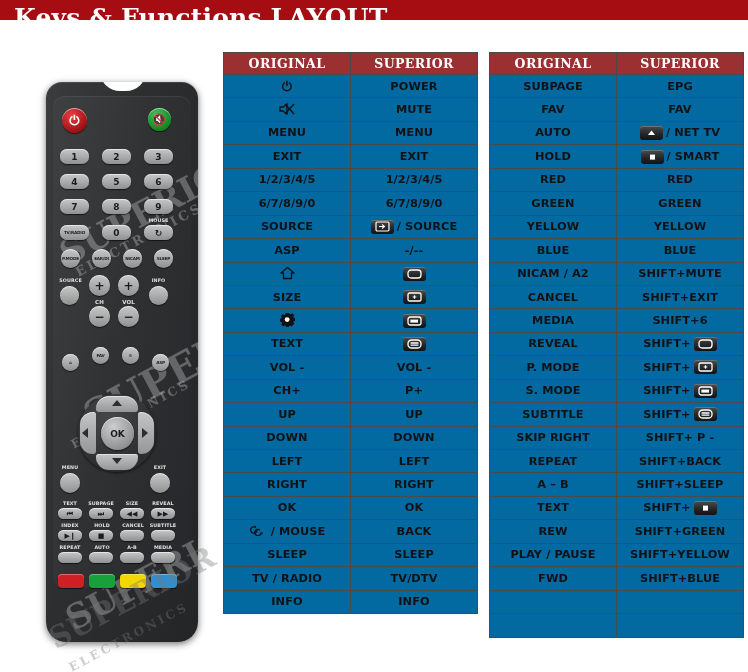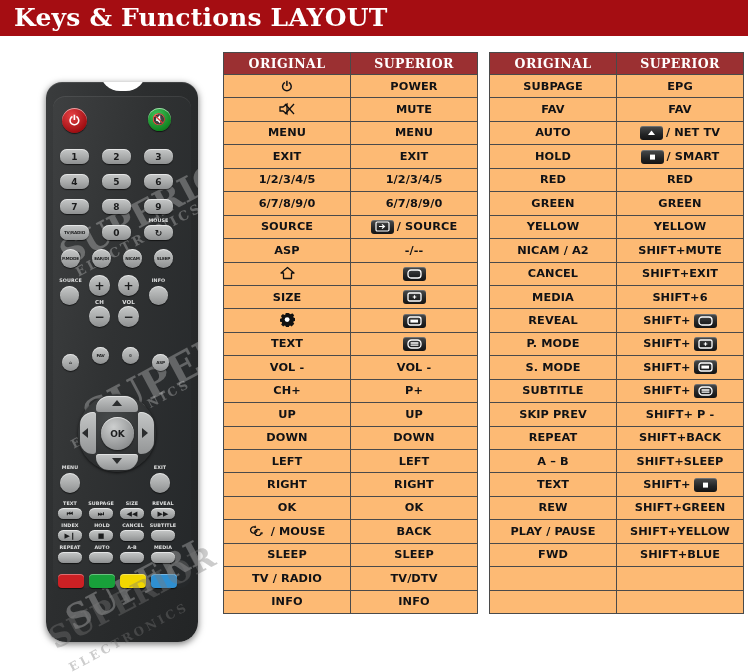--- a/index.html
+++ b/index.html
@@ -4,21 +4,21 @@
 <style>
   * { box-sizing: border-box; margin:0; padding:0; }
   html,body { width:748px; height:672px; overflow:hidden; }
   body {
     font-family: "DejaVu Sans", sans-serif;
     background:#ffffff;
     position:relative;
   }
   
   #title-bar {
-    position:absolute; left:0; top:0; width:748px; height:36px;
+    position:absolute; left:0; top:0; width:748px; height:20px;
     background:#a50d12;
   }
   #title-text {
     position:absolute; left:14px; top:3px;
     font-family:"DejaVu Serif", serif;
     font-weight:bold; font-size:25px; color:#ffffff;
     letter-spacing:0.2px; white-space:nowrap;
   }
 
   
@@ -93,21 +93,21 @@
   }
   .wm2 {
     position:absolute; color:rgba(120,120,120,.38);
     font-family:"DejaVu Serif", serif; font-weight:bold;
     transform:rotate(-28deg); pointer-events:none; white-space:nowrap;
   }
 
   
   .ktable {
     position:absolute; border-collapse:collapse; table-layout:fixed;
-    background:#fdba74;
+    background:#0369a1;
   }
   .ktable th, .ktable td {
     border:1.6px solid #4a4a4a;
     text-align:center; vertical-align:middle;
     height:23.45px; padding:0;
   }
   .ktable th {
     background:#9b3032; color:#ffffff;
     font-family:"DejaVu Serif", serif;
     font-size:12.5px; font-weight:bold; letter-spacing:.4px;
@@ -675,20 +675,32 @@
         </td>
         <td>
           <div class="cellbox">
             <span>YELLOW</span>
           </div>
         </td>
       </tr>
       <tr>
         <td>
           <div class="cellbox">
+            <span>BLUE</span>
+          </div>
+        </td>
+        <td>
+          <div class="cellbox">
+            <span>BLUE</span>
+          </div>
+        </td>
+      </tr>
+      <tr>
+        <td>
+          <div class="cellbox">
             <span>NICAM / A2</span>
           </div>
         </td>
         <td>
           <div class="cellbox">
             <span>SHIFT+MUTE</span>
           </div>
         </td>
       </tr>
       <tr>
@@ -782,21 +794,21 @@
                 <rect x="1" y="1" width="13" height="8" rx="3.6" fill="none" stroke="#fff" stroke-width="1.3"></rect>
                 <path d="M3.6 4h7.8M3.6 6.2h7.8" stroke="#fff" stroke-width="1.3"></path>
               </svg>
             </span>
           </div>
         </td>
       </tr>
       <tr>
         <td>
           <div class="cellbox">
-            <span>SKIP PREV</span>
+            <span>SKIP RIGHT</span>
           </div>
         </td>
         <td>
           <div class="cellbox">
             <span>SHIFT+ P -</span>
           </div>
         </td>
       </tr>
       <tr>
         <td>

